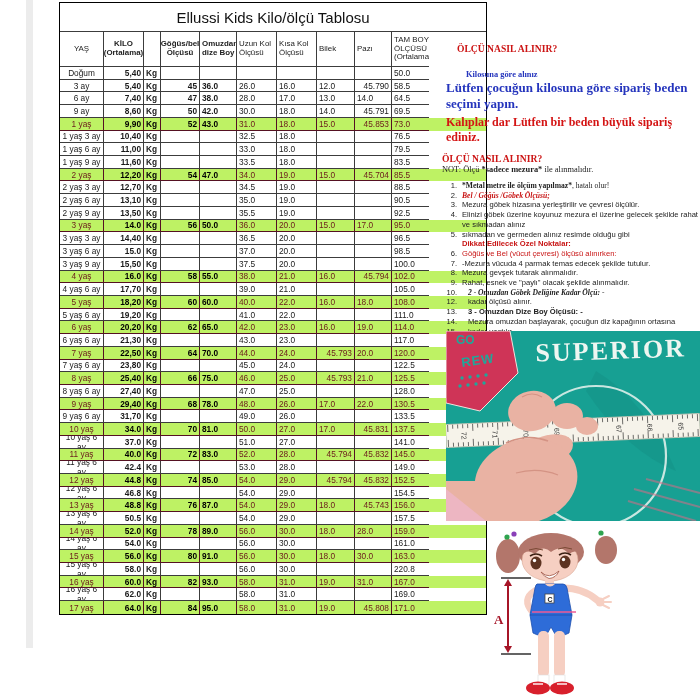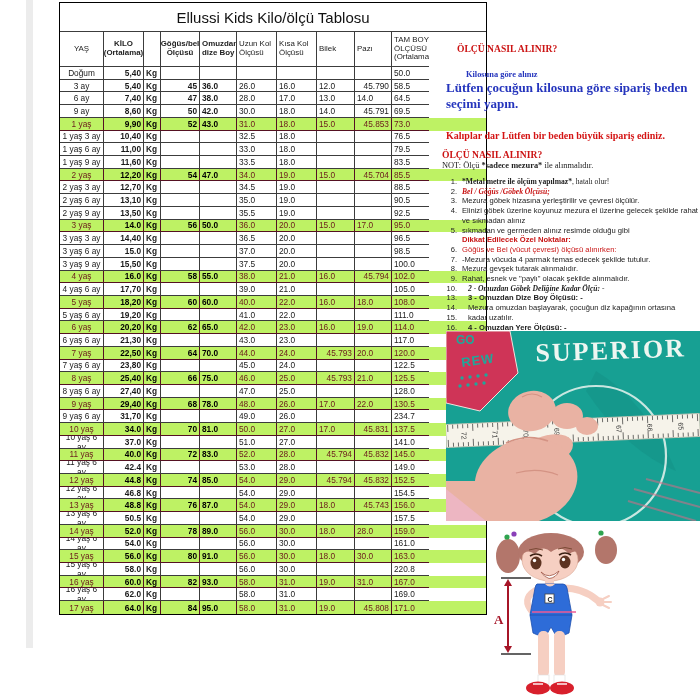--- a/index.html
+++ b/index.html
@@ -24,21 +24,21 @@
   .al-l{justify-content:flex-start;text-align:left;}
   .hl{background:#bef264;}
   .hl .td{color:#6a1b1b;border-color:#512;}
   .hl .td.b{color:#000;}
   
   .panel{left:437px;top:38px;width:263px;color:#222;}
   .serif{font-family:"Liberation Serif",serif;}
   .p-title{margin:5px 0 0 20px;font-weight:bold;font-size:9.6px;color:#cc1414;}
   .p-blue1{margin:16px 0 0 29px;font-weight:bold;font-size:8.4px;color:#2535bd;}
   .p-blue2{margin:1px 0 0 9px;font-weight:bold;font-size:13px;color:#2535bd;}
-  .p-red1{margin:18px 0 0 9px;font-weight:bold;font-size:10px;color:#d41414;}
+  .p-red1{margin:3px 0 0 9px;font-weight:bold;font-size:12px;color:#d41414;}
   .p-title2{margin:8px 0 0 5px;font-weight:bold;font-size:9.6px;color:#cc1414;}
   .p-note{margin:1px 0 0 5px;font-size:8.4px;color:#222;}
   .p-list{margin:7px 0 0 5px;font-size:7.6px;}
   .li{display:flex;line-height:9.7px;}
   .li .n{width:15px;text-align:right;flex:none;}
   .li .t{margin-left:5px;}
   .li.wide .t{margin-left:11px;}
   .red{color:#c81414;}
   .u{}
   .i{font-style:italic;}
@@ -393,21 +393,21 @@
       <div class="trow">
         <div class="td al-c">9 yaş 6 ay</div>
         <div class="td al-r b">31,70</div>
         <div class="td al-l b">Kg</div>
         <div class="td al-r b"></div>
         <div class="td al-l b"></div>
         <div class="td al-l">49.0</div>
         <div class="td al-l">26.0</div>
         <div class="td al-l"></div>
         <div class="td al-l"></div>
-        <div class="td al-l">234.7</div>
+        <div class="td al-l">133.5</div>
       </div>
       <div class="trow hl">
         <div class="td al-c">10 yaş</div>
         <div class="td al-r b">34.0</div>
         <div class="td al-l b">Kg</div>
         <div class="td al-r b">70</div>
         <div class="td al-l b">81.0</div>
         <div class="td al-l">50.0</div>
         <div class="td al-l">27.0</div>
         <div class="td al-l">17.0</div>
@@ -629,20 +629,24 @@
         <span class="n">8.</span>
         <span class="t u">Mezura gevşek tutarak alınmalıdır.</span>
       </div>
       <div class="li">
         <span class="n">9.</span>
         <span class="t u">Rahat, esnek ve "paylı" olacak şekilde alınmalıdır.</span>
       </div>
       <div class="li wide">
         <span class="n">10.</span>
         <span class="t serif b i u">2 - Omuzdan Göbek Deliğine Kadar Ölçü: -</span>
+      </div>
+      <div class="li wide">
+        <span class="n">12.</span>
+        <span class="t">kadar ölçüsü alınır.</span>
       </div>
       <div class="li wide">
         <span class="n">13.</span>
         <span class="t b u">3 - Omuzdan Dize Boy Ölçüsü: -</span>
       </div>
       <div class="li wide">
         <span class="n">14.</span>
         <span class="t">Mezura omuzdan başlayarak, çocuğun diz kapağının ortasına</span>
       </div>
       <div class="li wide">

